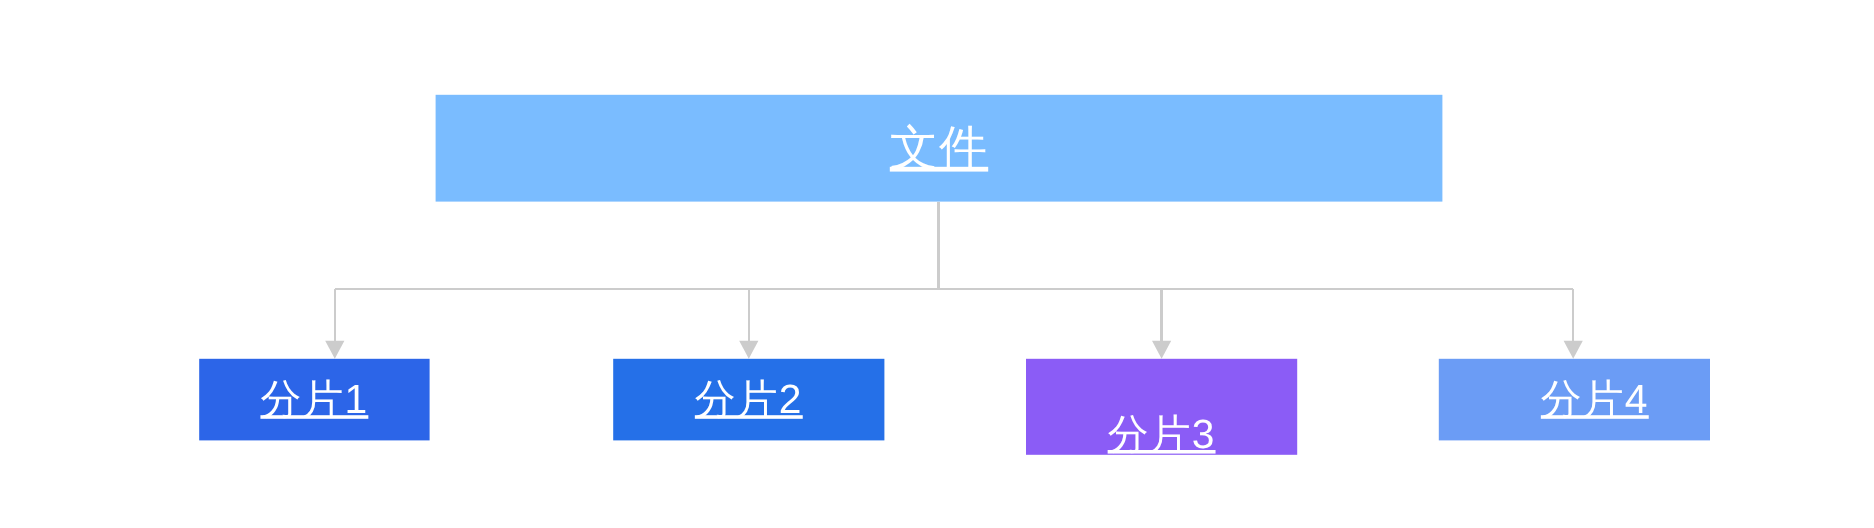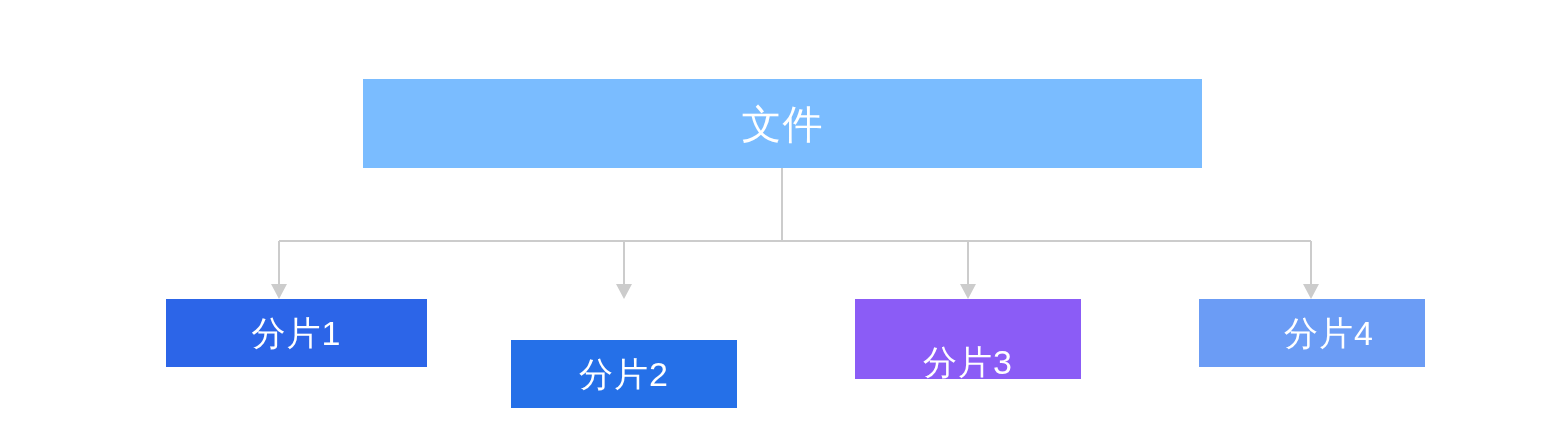--- a/index.html
+++ b/index.html
@@ -29,36 +29,37 @@
   .node {
     position: absolute;
     display: flex;
     align-items: center;
     justify-content: center;
     box-sizing: border-box;
     color: #ffffff;
     font-weight: 400;
     letter-spacing: 1px;
     user-select: none;
+    text-decoration: underline;
   }
   .node-root {
     left: 363px;
     top: 79px;
     width: 839px;
     height: 89px;
     font-size: 40px;
   }
   .node-leaf {
     top: 299px;
     width: 226px;
     height: 68px;
     font-size: 34px;
   }
   .leaf-0 { left: 166px; }
-  .leaf-1 { left: 511px; margin-top: 41px; }
+  .leaf-1 { left: 511px; }
   .leaf-2 { left: 855px; }
   .leaf-3 { left: 1199px; padding-left: 34px; }
   .node-label {
     display: block;
     line-height: 1;
   }
 </style>
 </head>
 <body>
 
@@ -74,21 +75,21 @@
       <line x1="968" y1="241" x2="968" y2="284" stroke="#cccccc" stroke-width="2" shape-rendering="crispEdges"></line>
       <polygon points="960,284 976,284 968,299" fill="#cccccc"></polygon>
       <line x1="1311" y1="241" x2="1311" y2="284" stroke="#cccccc" stroke-width="2" shape-rendering="crispEdges"></line>
       <polygon points="1303,284 1319,284 1311,299" fill="#cccccc"></polygon>
     </svg>
 
   <div class="node node-root" style="left: 363px; top: 79px; width: 839px; height: 89px; background: rgb(122, 188, 255); color: rgb(255, 255, 255);">
     <span class="node-label">文件</span>
   </div>
 
-  <div class="node node-leaf leaf-0" style="left: 166px; top: 299px; width: 261px; height: 68px; background: rgb(44, 101, 232); color: rgb(255, 255, 255);">
+  <div class="node node-leaf leaf-0" style="left: 166px; top: 299px; width: 192px; height: 68px; background: rgb(44, 101, 232); color: rgb(255, 255, 255);">
     <span class="node-label">分片1</span>
   </div>
 
   <div class="node node-leaf leaf-1" style="left: 511px; top: 299px; width: 226px; height: 68px; background: rgb(37, 112, 232); color: rgb(255, 255, 255);">
     <span class="node-label">分片2</span>
   </div>
 
   <div class="node node-leaf leaf-2" style="left: 855px; top: 299px; width: 226px; height: 80px; background: #8b5cf6; color: rgb(255, 255, 255); align-items: flex-end;">
     <span class="node-label">分片3</span>
   </div>

